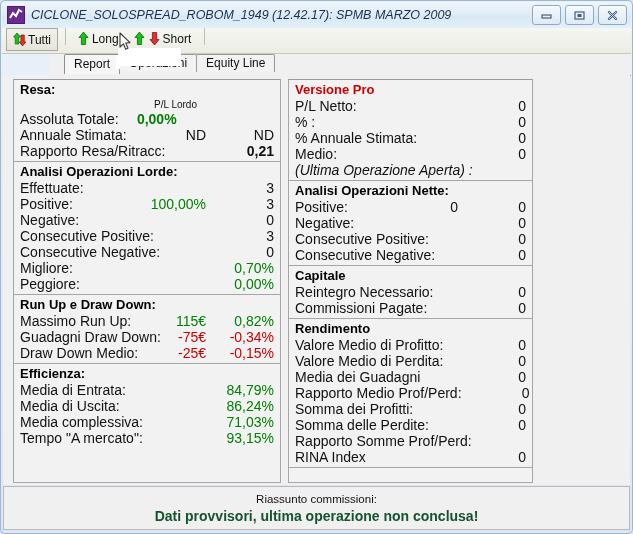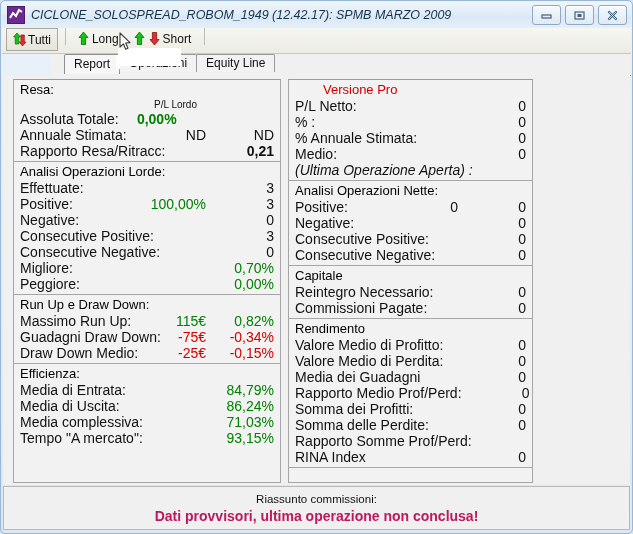--- a/index.html
+++ b/index.html
@@ -97,24 +97,24 @@
     border-top-color:#9a9a9a;
     box-sizing:border-box;
     position:relative;
     overflow:hidden;
   }
   .panel.left{ width:268px; margin:4px 0 2px 10px; background:#f2f2f2;}
   .panel.right{ width:245px; margin:4px 0 2px 7px; background:#f2f2f2;}
   .grp{ border-bottom:1px solid #a6a6a6; padding:1px 6px 2px 6px;}
   .grp.last{border-bottom:none;}
   .ghead{
-    font-size:13px;font-weight:normal;color:#000;line-height:17px;
+    font-size:13px;font-weight:bold;color:#000;line-height:17px;
     white-space:nowrap;
   }
-  .ghead.red{color:#d00000;margin-left:28px;}
+  .ghead.red{color:#d00000;}
   .row{
     display:flex;align-items:baseline;
     font-size:14px;color:#111;line-height:16px;white-space:nowrap;
   }
   .row .lbl{flex:0 0 auto;}
   .row .mid{flex:1 1 auto;text-align:right;padding-right:10px;}
   .row .val2{flex:0 0 58px;text-align:right;}
   .green{color:#008000;}
   .red{color:#d00000;}
   .bold{font-weight:bold;}
@@ -125,21 +125,21 @@
   .pl-head .sp{flex:1 1 auto;}
   .pl-head .t{flex:0 0 120px;text-align:left;padding-left:16px;}
   
   .status{
     position:absolute;left:2px;right:2px;bottom:3px;height:44px;
     background:#f0f0f0;border:1px solid #b9b9b9;
     box-sizing:border-box;
     display:flex;flex-direction:column;align-items:center;justify-content:center;
   }
   .status .s1{font-size:11.5px;color:#111;line-height:15px;}
-  .status .s2{font-size:14px;font-weight:bold;color:#be185d;line-height:18px;}
+  .status .s2{font-size:14px;font-weight:bold;color:#14532d;line-height:18px;}
   
   .cursor{position:absolute;left:118px;top:31px;pointer-events:none;}
   .tooltip-ghost{
     position:absolute;left:117px;top:47px;width:63px;height:18px;
     background:#ffffff;pointer-events:none;
   }
   .tooltip-ghost2{
     position:absolute;left:115px;top:54px;width:4px;height:14px;
     background:#ffffff;pointer-events:none;
   }

